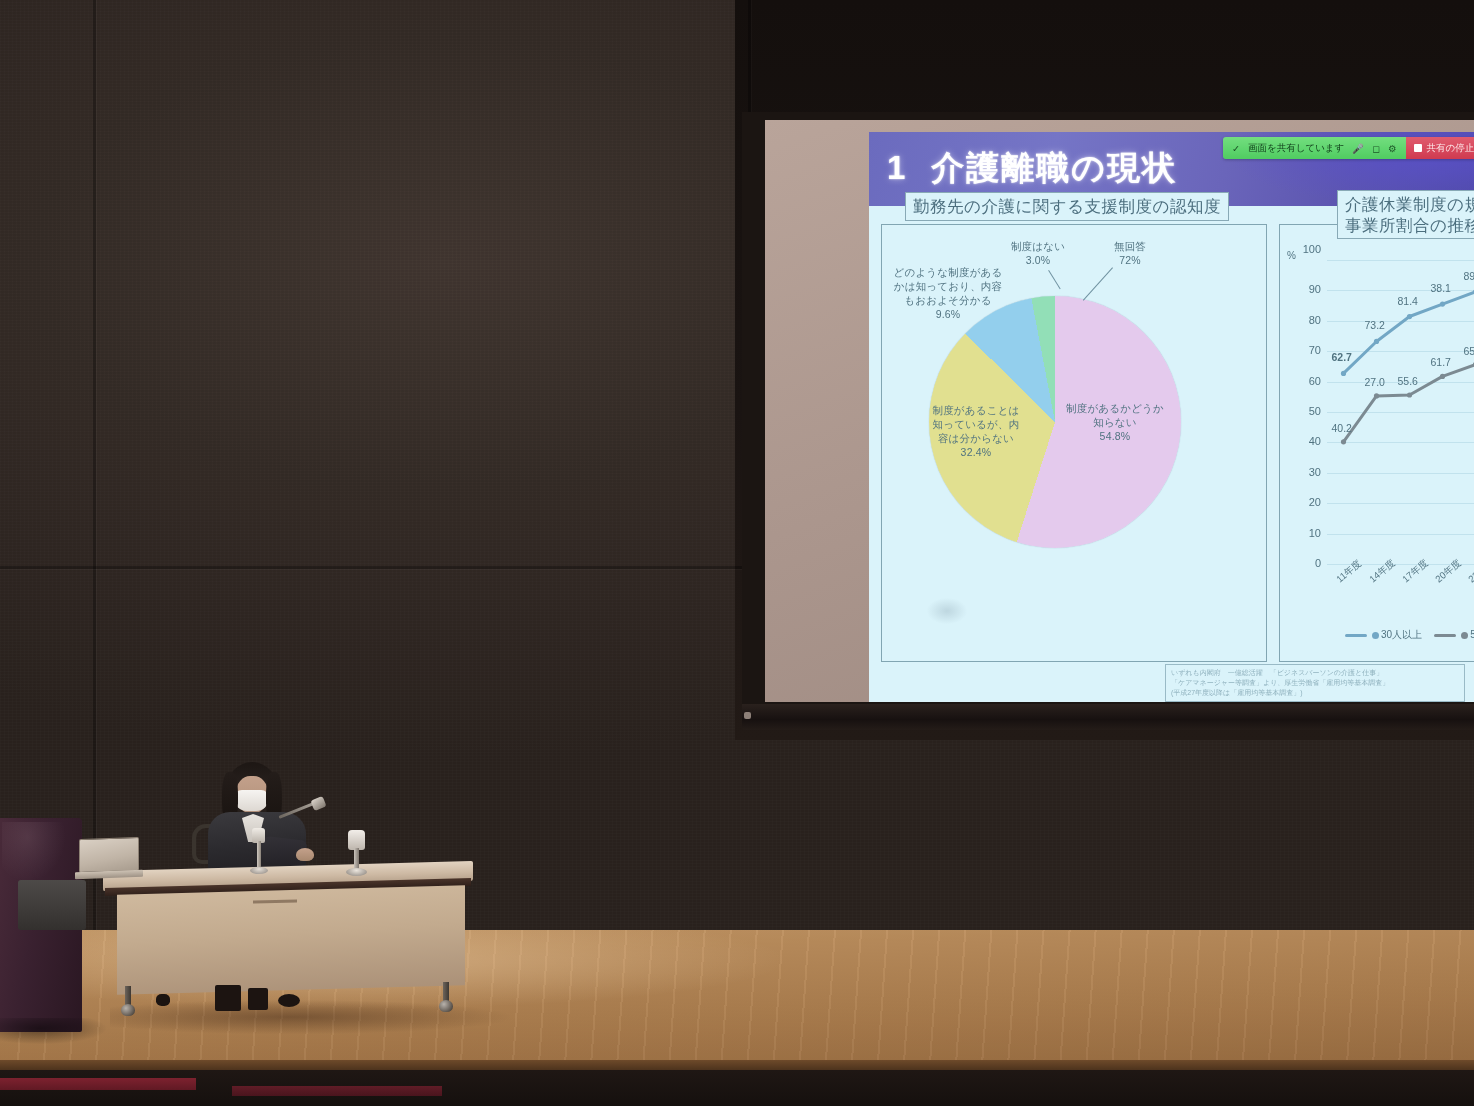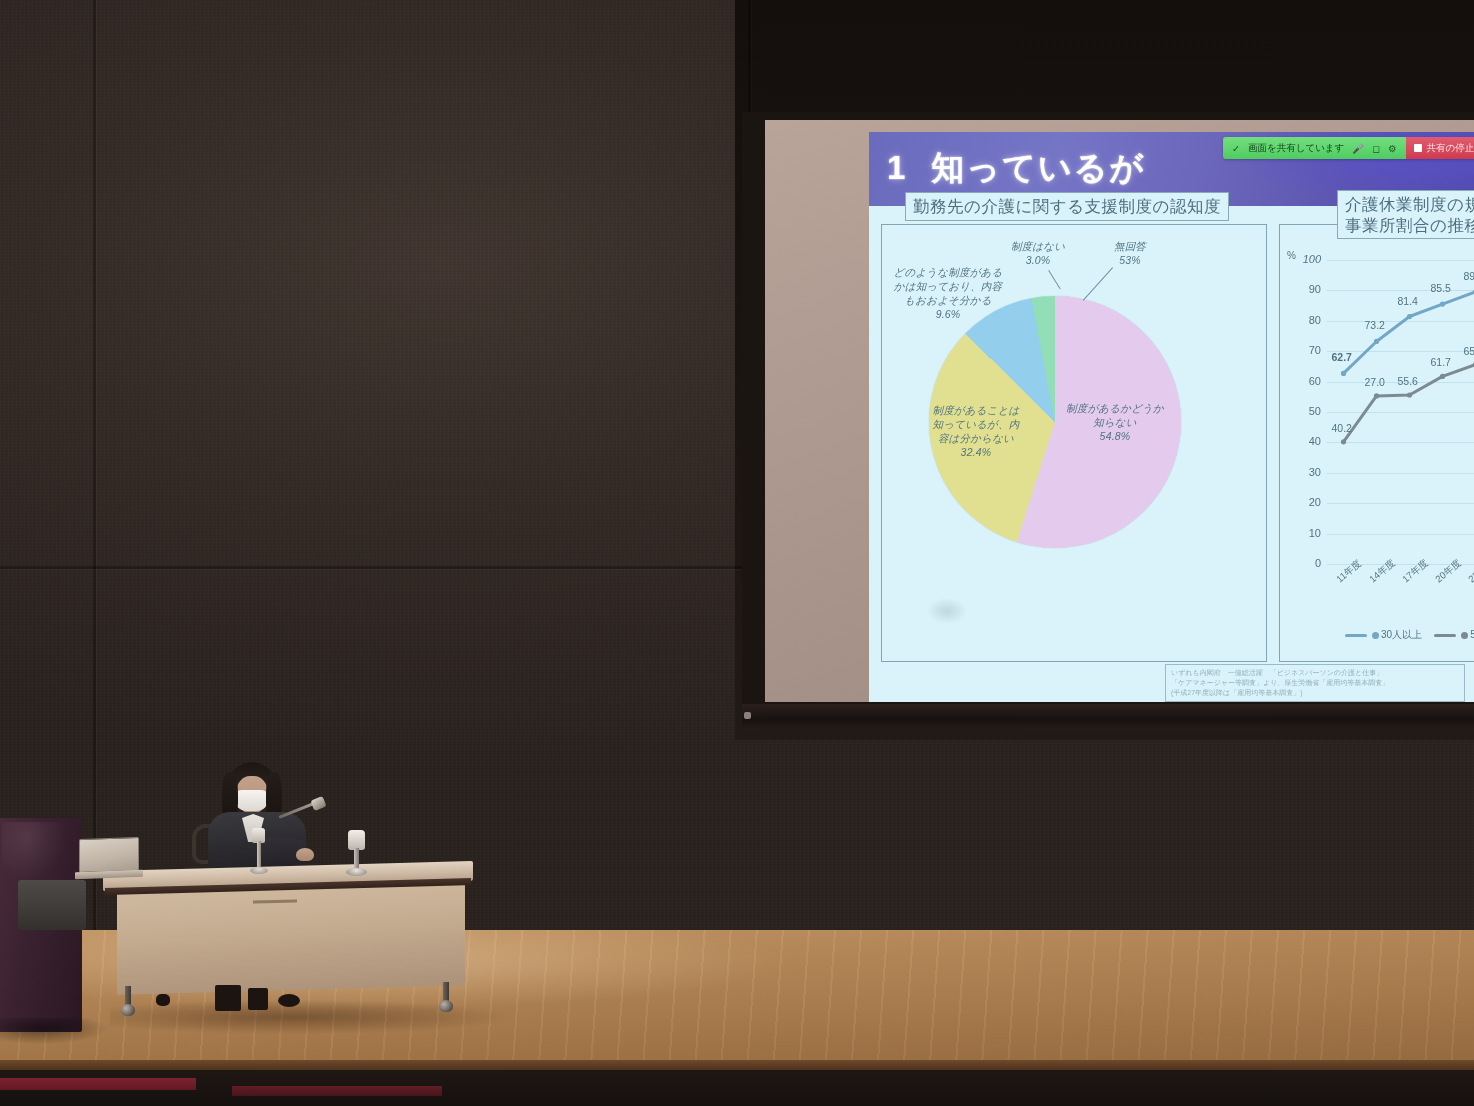--- a/index.html
+++ b/index.html
@@ -97,21 +97,21 @@
 
   .panel-title-box {
     position:absolute; background:#d9f3fb; border:1px solid #86a9b7;
     color:#4a6f80; font-size:16.5px; letter-spacing:.5px; white-space:nowrap;
     padding:3px 7px; line-height:1.25;
   }
   .ptb-left  { left:36px;  top:-14px; }
   .ptb-right { left:468px; top:-16px; }
 
   
-  #pie-wrap { position:absolute; left:12px; top:18px; width:386px; height:438px;font-style:italic; }
+  #pie-wrap { position:absolute; left:12px; top:18px; width:386px; height:438px; }
   #pie {
     position:absolute; left:48px; top:72px; width:252px; height:252px;
     border-radius:50%;
     box-shadow:0 0 1px rgba(90,130,150,.6);
   }
   .pie-label {
     position:absolute; color:#4e7382; font-size:10.5px; line-height:1.32;
     text-align:center; white-space:pre-line; letter-spacing:.2px;
   }
   .pl-none  { left:112px; top:16px;  width:90px; }
@@ -403,21 +403,21 @@
   <div id="screen-assembly">
     <div class="screen-frame"></div>
     <div class="screen-surface">
 
       <div id="slide">
 
         <div class="slide-header">
           <div class="slide-header-glow"></div>
         </div>
         <div class="slide-title">
-          <span class="num">1</span><span>知っているが</span>
+          <span class="num">1</span><span>介護離職の現状</span>
         </div>
 
         <div id="share-banner">
           <div class="sb-green">
             <span class="sb-ico">✓</span>
             <span>画面を共有しています</span>
             <span class="sb-ico">🎤</span>
             <span class="sb-ico">◻</span>
             <span class="sb-ico">⚙</span>
           </div>
@@ -430,21 +430,21 @@
         <div class="slide-body">
 
           <div class="panel panel-left"></div>
           <div class="panel-title-box ptb-left">勤務先の介護に関する支援制度の認知度</div>
 
           <div id="pie-wrap">
             <div id="pie" style="background: conic-gradient(rgb(229, 201, 239) 0deg, rgb(229, 201, 239) 197.68deg, rgb(226, 224, 138) 197.68deg, rgb(226, 224, 138) 314.55deg, rgb(143, 208, 240) 314.55deg, rgb(143, 208, 240) 349.18deg, rgb(142, 224, 181) 349.18deg, rgb(142, 224, 181) 360deg, rgb(217, 243, 251) 360deg, rgb(217, 243, 251) 360deg);"></div>
             <div class="pie-label pl-none">制度はない
 3.0%</div>
             <div class="pie-label pl-na">無回答
-53%</div>
+72%</div>
             <div class="pie-label pl-know">どのような制度がある
 かは知っており、内容
 もおおよそ分かる
 9.6%</div>
             <div class="pie-label pl-partial">制度があることは
 知っているが、内
 容は分からない
 32.4%</div>
             <div class="pie-label pl-dontknow">制度があるかどうか
 知らない
@@ -478,21 +478,21 @@
                 <div class="lc-ytick" style="top: 333px;">0</div>
                 <div class="lc-ytick" style="top: 302.6px;">10</div>
                 <div class="lc-ytick" style="top: 272.2px;">20</div>
                 <div class="lc-ytick" style="top: 241.8px;">30</div>
                 <div class="lc-ytick" style="top: 211.4px;">40</div>
                 <div class="lc-ytick" style="top: 181px;">50</div>
                 <div class="lc-ytick" style="top: 150.6px;">60</div>
                 <div class="lc-ytick" style="top: 120.2px;">70</div>
                 <div class="lc-ytick" style="top: 89.8px;">80</div>
                 <div class="lc-ytick" style="top: 59.4px;">90</div>
-                <div class="lc-ytick" style="top: 29px; font-style: italic;">100</div>
+                <div class="lc-ytick" style="top: 19px;">100</div>
               </div>
             <svg id="lc-svg" width="250" height="438" style="position:absolute;left:0;top:0;">
                 <polyline points="64.5,149.4 97.5,117.5 130.5,92.5 163.5,80.1 196.5,67.9 229.5,73.1" fill="none" stroke="#6fa8c8" stroke-width="3" stroke-linejoin="round" stroke-linecap="round"></polyline>
                 <circle cx="64.5" cy="149.392" r="2.6" fill="#6fa8c8"></circle>
                 <circle cx="97.5" cy="117.47200000000001" r="2.6" fill="#6fa8c8"></circle>
                 <circle cx="130.5" cy="92.54399999999998" r="2.6" fill="#6fa8c8"></circle>
                 <circle cx="163.5" cy="80.08000000000001" r="2.6" fill="#6fa8c8"></circle>
                 <circle cx="196.5" cy="67.91999999999999" r="2.6" fill="#6fa8c8"></circle>
                 <circle cx="229.5" cy="73.088" r="2.6" fill="#6fa8c8"></circle>
                 <polyline points="64.5,217.8 97.5,171.9 130.5,171.0 163.5,152.4 196.5,140.6 229.5,139.4" fill="none" stroke="#7b8a93" stroke-width="3" stroke-linejoin="round" stroke-linecap="round"></polyline>
@@ -500,21 +500,21 @@
                 <circle cx="97.5" cy="171.88800000000003" r="2.6" fill="#7b8a93"></circle>
                 <circle cx="130.5" cy="170.976" r="2.6" fill="#7b8a93"></circle>
                 <circle cx="163.5" cy="152.43200000000002" r="2.6" fill="#7b8a93"></circle>
                 <circle cx="196.5" cy="140.57600000000002" r="2.6" fill="#7b8a93"></circle>
                 <circle cx="229.5" cy="139.35999999999999" r="2.6" fill="#7b8a93"></circle>
               </svg>
             <div id="lc-dls">
                 <div class="lc-dl" style="left: 52.5px; top: 127.392px; font-weight: bold;">62.7</div>
                 <div class="lc-dl" style="left: 85.5px; top: 95.472px;">73.2</div>
                 <div class="lc-dl" style="left: 118.5px; top: 70.544px;">81.4</div>
-                <div class="lc-dl" style="left: 151.5px; top: 58.08px;">85.5</div>
+                <div class="lc-dl" style="left: 151.5px; top: 58.08px;">38.1</div>
                 <div class="lc-dl" style="left: 184.5px; top: 45.92px;">89.5</div>
                 <div class="lc-dl" style="left: 52.5px; top: 197.792px;">40.2</div>
                 <div class="lc-dl" style="left: 85.5px; top: 151.888px;">27.0</div>
                 <div class="lc-dl" style="left: 118.5px; top: 150.976px;">55.6</div>
                 <div class="lc-dl" style="left: 151.5px; top: 132.432px;">61.7</div>
                 <div class="lc-dl" style="left: 184.5px; top: 120.576px;">65.6</div>
               </div>
             <div id="lc-xticks">
                 <div class="lc-xtick" style="left: 54.5px; top: 352px;">11年度</div>
                 <div class="lc-xtick" style="left: 87.5px; top: 352px;">14年度</div>

